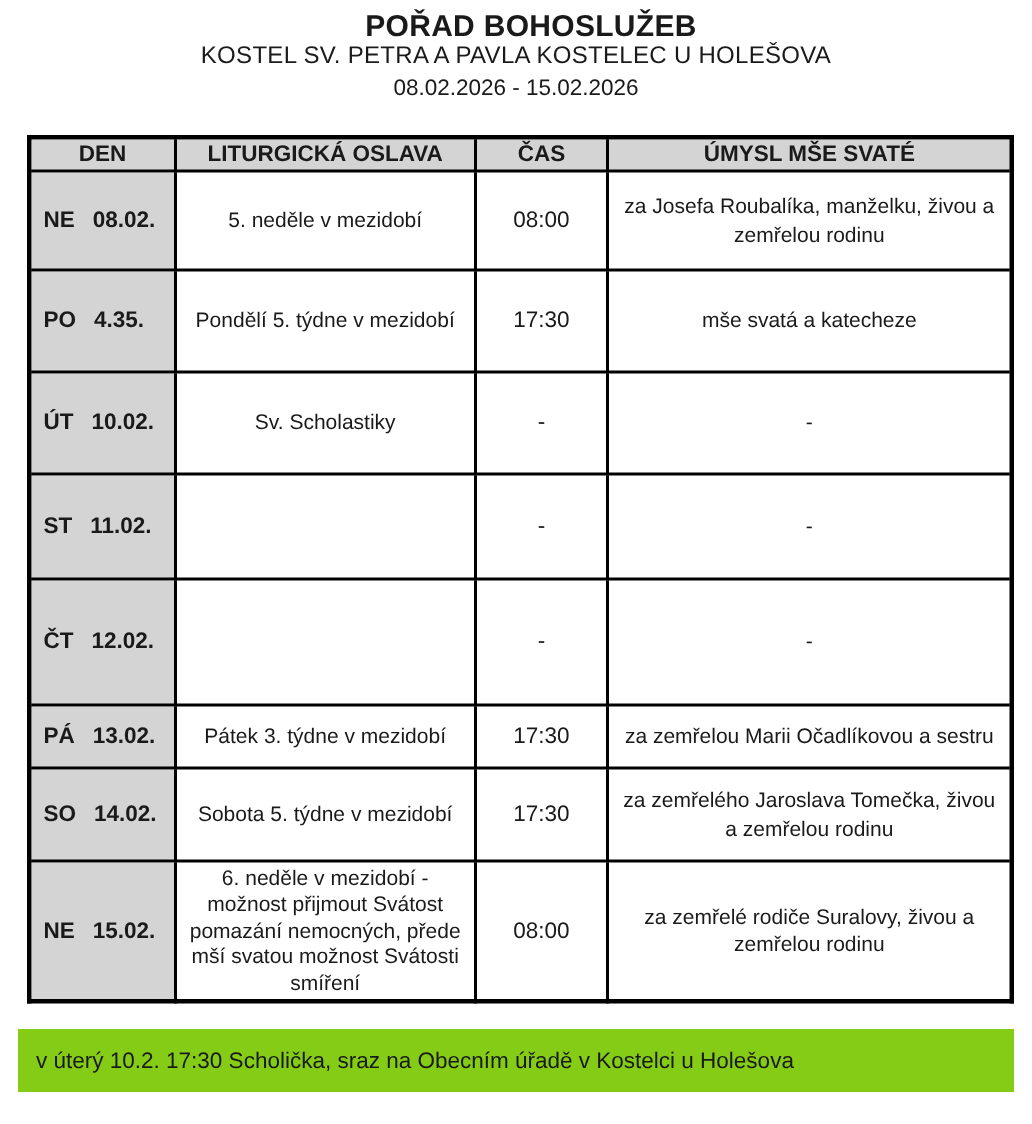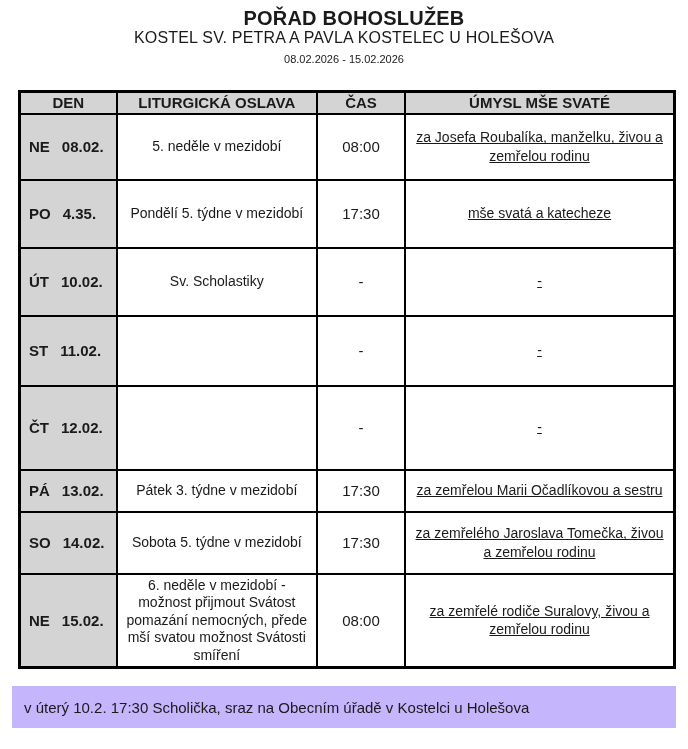--- a/index.html
+++ b/index.html
@@ -9,21 +9,21 @@
     width:688px;
     height:749px;
     background:#ffffff;
     font-family:"Liberation Sans","DejaVu Sans",sans-serif;
     color:#1a1a1a;
     overflow:hidden;
   }
   .titles { text-align:center; padding-top:9px; }
   .title-main   { font-size:20px; font-weight:bold; line-height:19px; letter-spacing:.2px;margin-left:20px; }
   .title-church { font-size:16px; font-weight:normal; line-height:19px; letter-spacing:.2px; }
-  .title-dates  { font-size:11px; font-weight:normal; line-height:18px; margin-top:3px; }
+  .title-dates  { font-size:15px; font-weight:normal; line-height:18px; margin-top:3px; }
 
   table.schedule {
     border-collapse:collapse;
     table-layout:fixed;
     margin:22px 0 0 18px;
     width:658px;
     border:3px solid #000;
   }
   .schedule th, .schedule td {
     border:2px solid #000;
@@ -41,27 +41,27 @@
   }
   td.day-cell {
     background:#d4d4d4;
     font-weight:bold;
     font-size:15px;
     padding-left:8px;
   }
   .day-wrap { display:flex; gap:12px; align-items:flex-end; }
   td.celebration-cell { text-align:center; padding:2px 6px; line-height:1.25; }
   td.time-cell        { text-align:center; padding:2px 4px; font-size:15px; }
-  td.intention-cell   { text-align:center; padding:2px 8px; line-height:1.3;text-decoration:underline; }
+  td.intention-cell   { text-align:center; padding:2px 8px; line-height:1.3; }
 
   .footer-note {
     margin:17px 0 0 12px;
     width:664px;
     height:42px;
-    background:#c4b5fd;
+    background:#84cc16;
     display:flex;
     align-items:center;
     padding-left:12px;
     font-size:15px;
   }
 </style>
 </head>
 <body>
 
 <div class="page">

